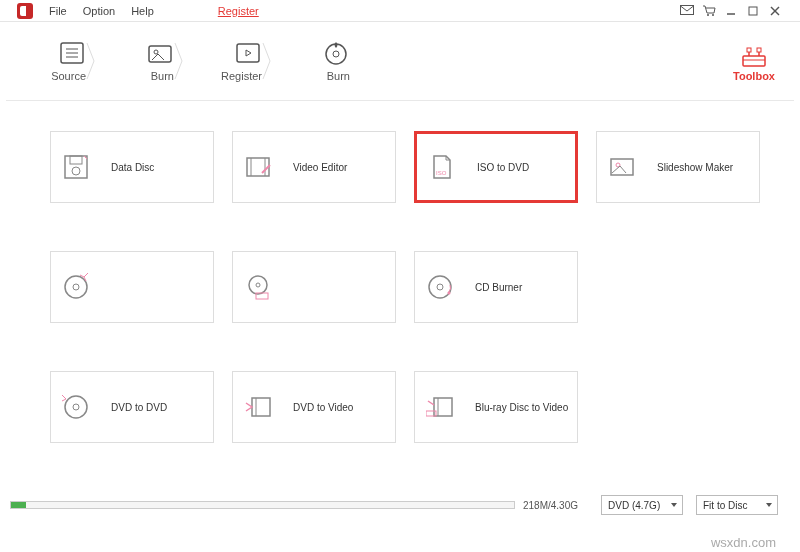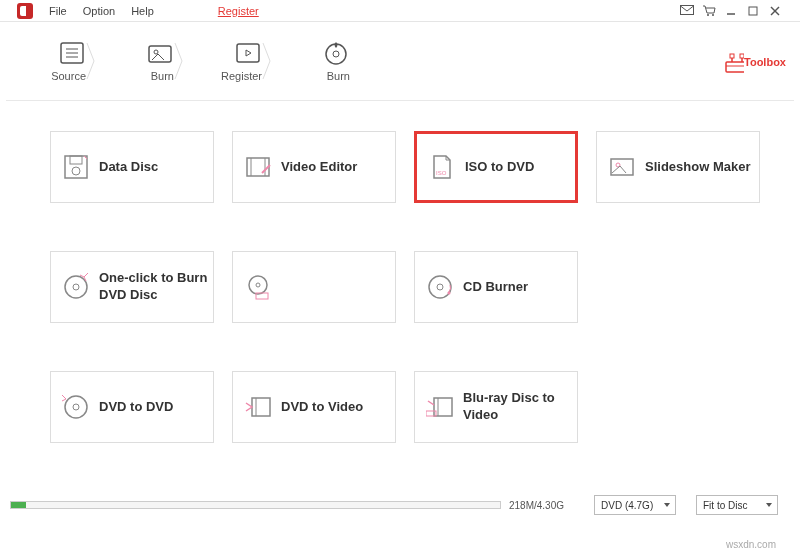--- a/index.html
+++ b/index.html
@@ -9,37 +9,37 @@
 .app-logo::after { content: ''; position: absolute; left: 3px; top: 3px; width: 6px; height: 10px; background: #fff; border-radius: 2px 0 0 2px; }
 .menu-item { padding: 2px 8px; cursor: default; color: #444; }
 .menu-register { color: #e53935; text-decoration: underline; padding: 2px 8px; cursor: pointer; margin-left: 48px; }
 .spacer { flex: 1; }
 .win-icon { width: 16px; height: 16px; margin-left: 6px; display: flex; align-items: center; justify-content: center; color: #555; }
 .toolbar { height: 78px; display: flex; align-items: center; padding-left: 8px; position: relative; }
 .step { width: 78px; height: 70px; display: flex; flex-direction: column; align-items: flex-end; justify-content: center; color: #555; position: relative; }
 .step svg { margin-bottom: 4px; }
 .step-label { font-size: 11px; }
 .chev { width: 10px; height: 70px; display: flex; align-items: center; justify-content: center; color: #ccc; }
-.toolbox-btn { position: absolute; right: 14px; top: 8px; width: 64px; height: 64px; display: flex; flex-direction: row; align-items: center; justify-content: center; color: #e53935; }
+.toolbox-btn { position: absolute; right: 14px; top: 8px; width: 64px; height: 64px; display: flex; flex-direction: column; align-items: center; justify-content: center; color: #e53935; }
 .toolbox-btn svg { margin-bottom: 2px; }
 .toolbox-label { font-size: 11px; font-weight: bold; color: #e53935; }
 .divider { height: 1px; background: #e8e8e8; margin: 0 6px; }
 .grid { padding: 30px 50px 20px 50px; display: grid; grid-template-columns: repeat(4, 164px); column-gap: 18px; row-gap: 48px; }
 .card { height: 72px; border: 1px solid #ddd; display: flex; align-items: center; padding-left: 10px; cursor: pointer; background: #fff; }
 .card.selected { border: 3px solid #e53935; }
 .card-icon { width: 30px; height: 30px; flex-shrink: 0; display: flex; align-items: center; justify-content: center; }
-.card-label { font-size: 13px; font-weight: bold; margin-left: 8px; line-height: 1.3; }
+.card-label { font-size: 10px; font-weight: normal; margin-left: 20px; line-height: 1.3; }
 .statusbar { position: absolute; bottom: 0; left: 0; right: 12px; height: 60px; }
 .progress-row { display: flex; align-items: center; padding: 4px 10px; height: 26px; }
 .progress { flex: 1; height: 8px; border: 1px solid #ccc; background: #f5f5f5; position: relative; margin-right: 8px; }
 .progress-fill { position: absolute; left: 0; top: 0; bottom: 0; width: 3%; background: #4caf50; }
 .ptext { font-size: 10px; color: #555; margin-right: 10px; }
-.drop { height: 20px; border: 1px solid #bbb; background: #fff; display: flex; align-items: center; padding: 0 16px 0 6px; font-size: 10px; position: relative; margin-left: 20px; }
+.drop { height: 20px; border: 1px solid #bbb; background: #fff; display: flex; align-items: center; padding: 0 16px 0 6px; font-size: 10px; position: relative; margin-left: 13px; }
 .drop::after { content: ''; position: absolute; right: 5px; top: 7px; border-left: 3px solid transparent; border-right: 3px solid transparent; border-top: 4px solid #555; }
-.watermark { position: absolute; right: 12px; bottom: 2px; font-size: 10px; color: #aaa; }
+.watermark { position: absolute; right: 12px; bottom: 2px; font-size: 13px; color: #aaa; }
 </style>
 </head>
 <body>
 
 <div class="titlebar">
   <div class="app-logo"></div>
   <div class="menu-item">File</div>
   <div class="menu-item">Option</div>
   <div class="menu-item">Help</div>
   <div class="menu-register">Register</div>
@@ -181,21 +181,20 @@
   </div>
 
   <div class="card">
     <div class="card-icon">
         <svg width="28" height="28">
           <circle cx="14" cy="14" r="11" fill="none" stroke="#888" stroke-width="1.5"></circle>
           <circle cx="14" cy="14" r="3" fill="none" stroke="#888"></circle>
           <path d="M22 4 L26 0 M22 4 L18 2 M22 4 L24 8" stroke="#e8a"></path>
         </svg>
       </div>
-    <div class="card-label">One-click to Burn DVD Disc</div>
   </div>
   <div class="card">
     <div class="card-icon">
         <svg width="28" height="28">
           <circle cx="14" cy="12" r="9" fill="none" stroke="#888" stroke-width="1.5"></circle>
           <circle cx="14" cy="12" r="2" fill="none" stroke="#888"></circle>
           <rect x="12" y="20" width="12" height="6" fill="none" stroke="#e8a"></rect>
         </svg>
       </div>
   </div>

